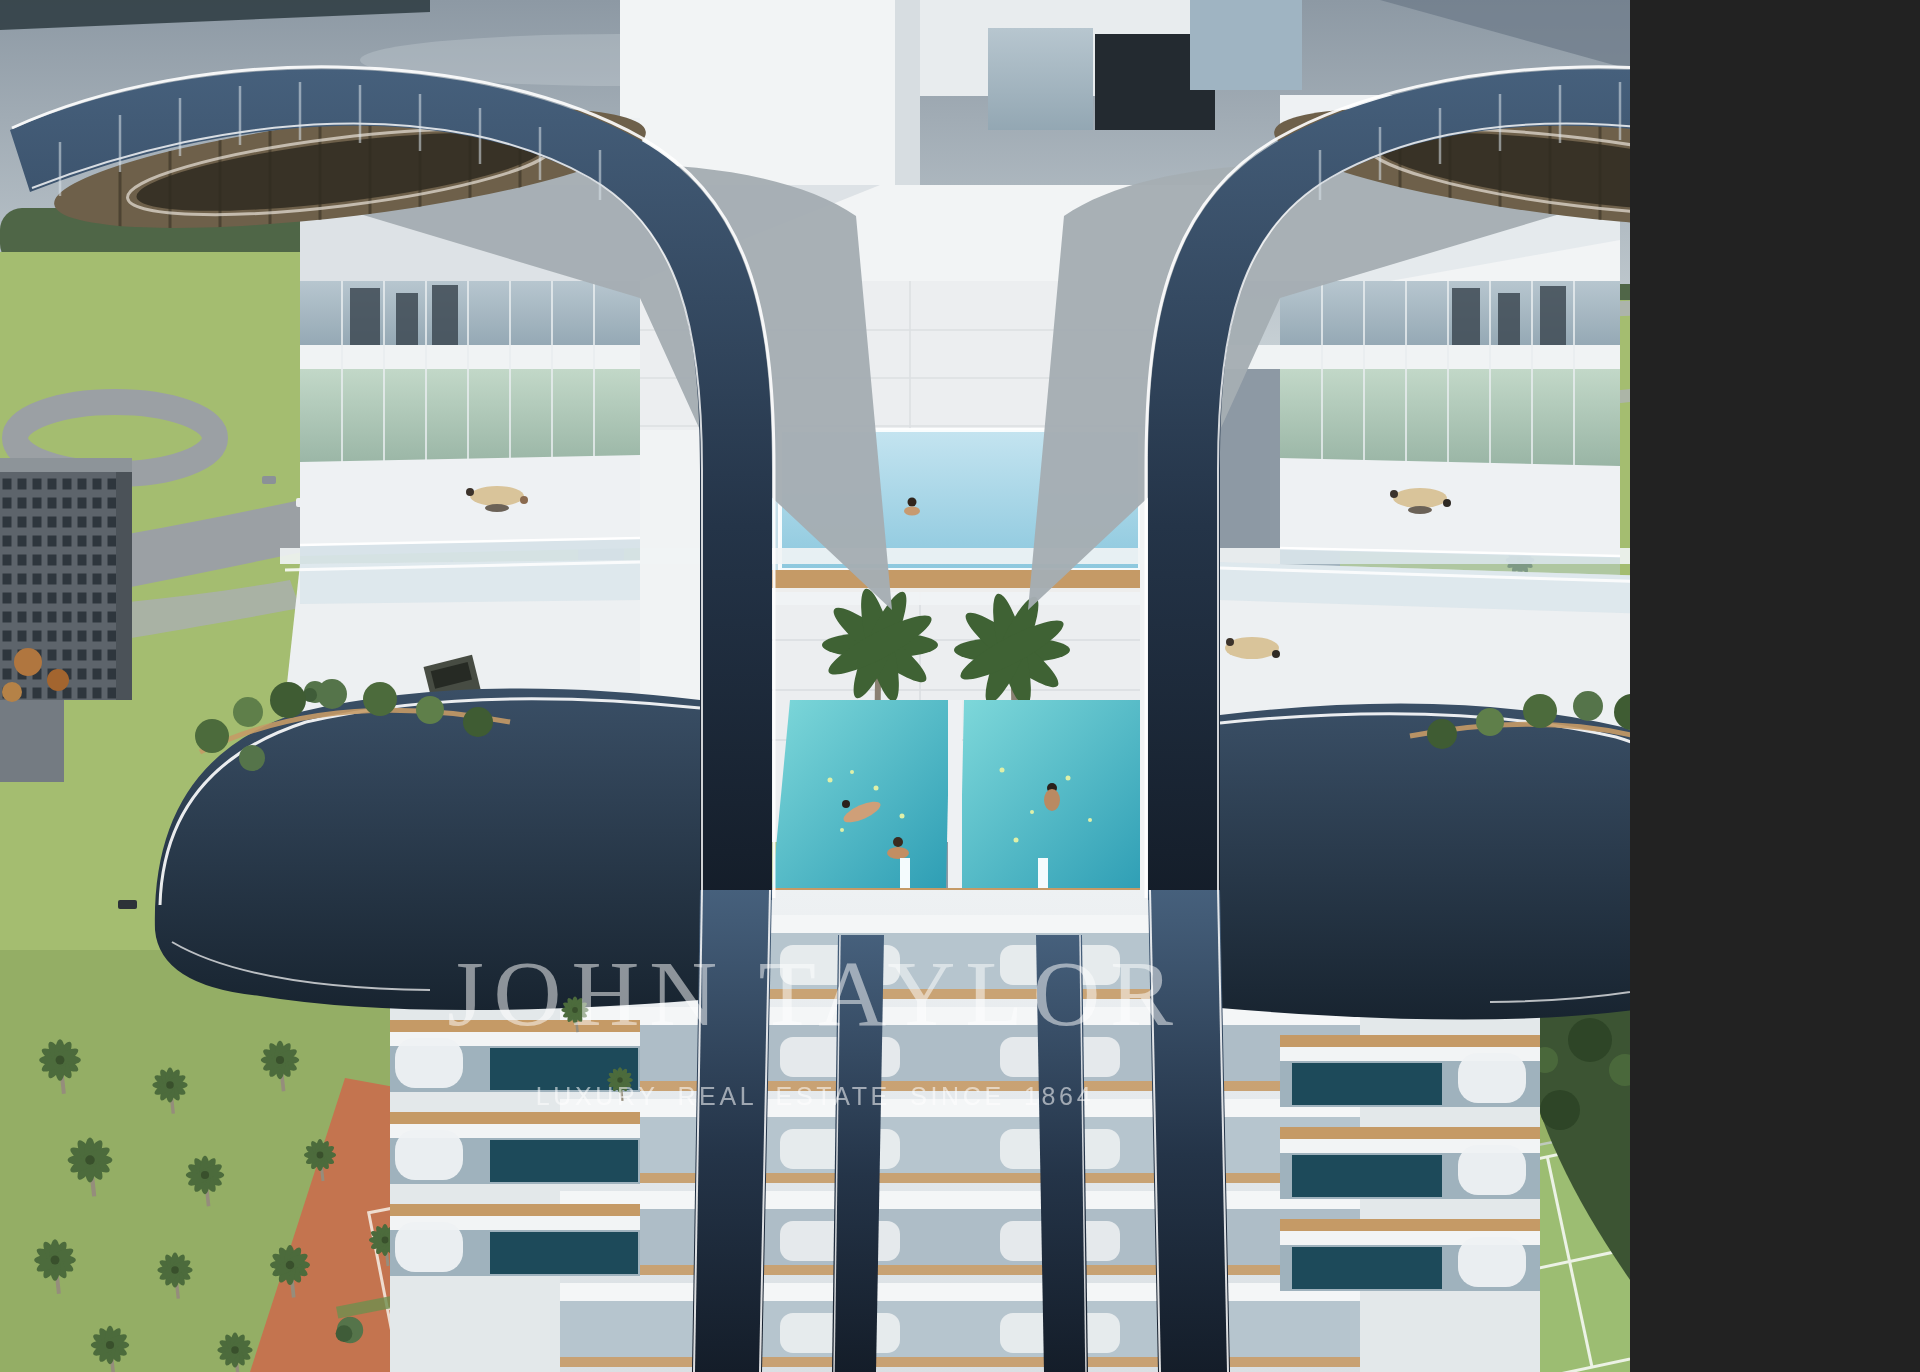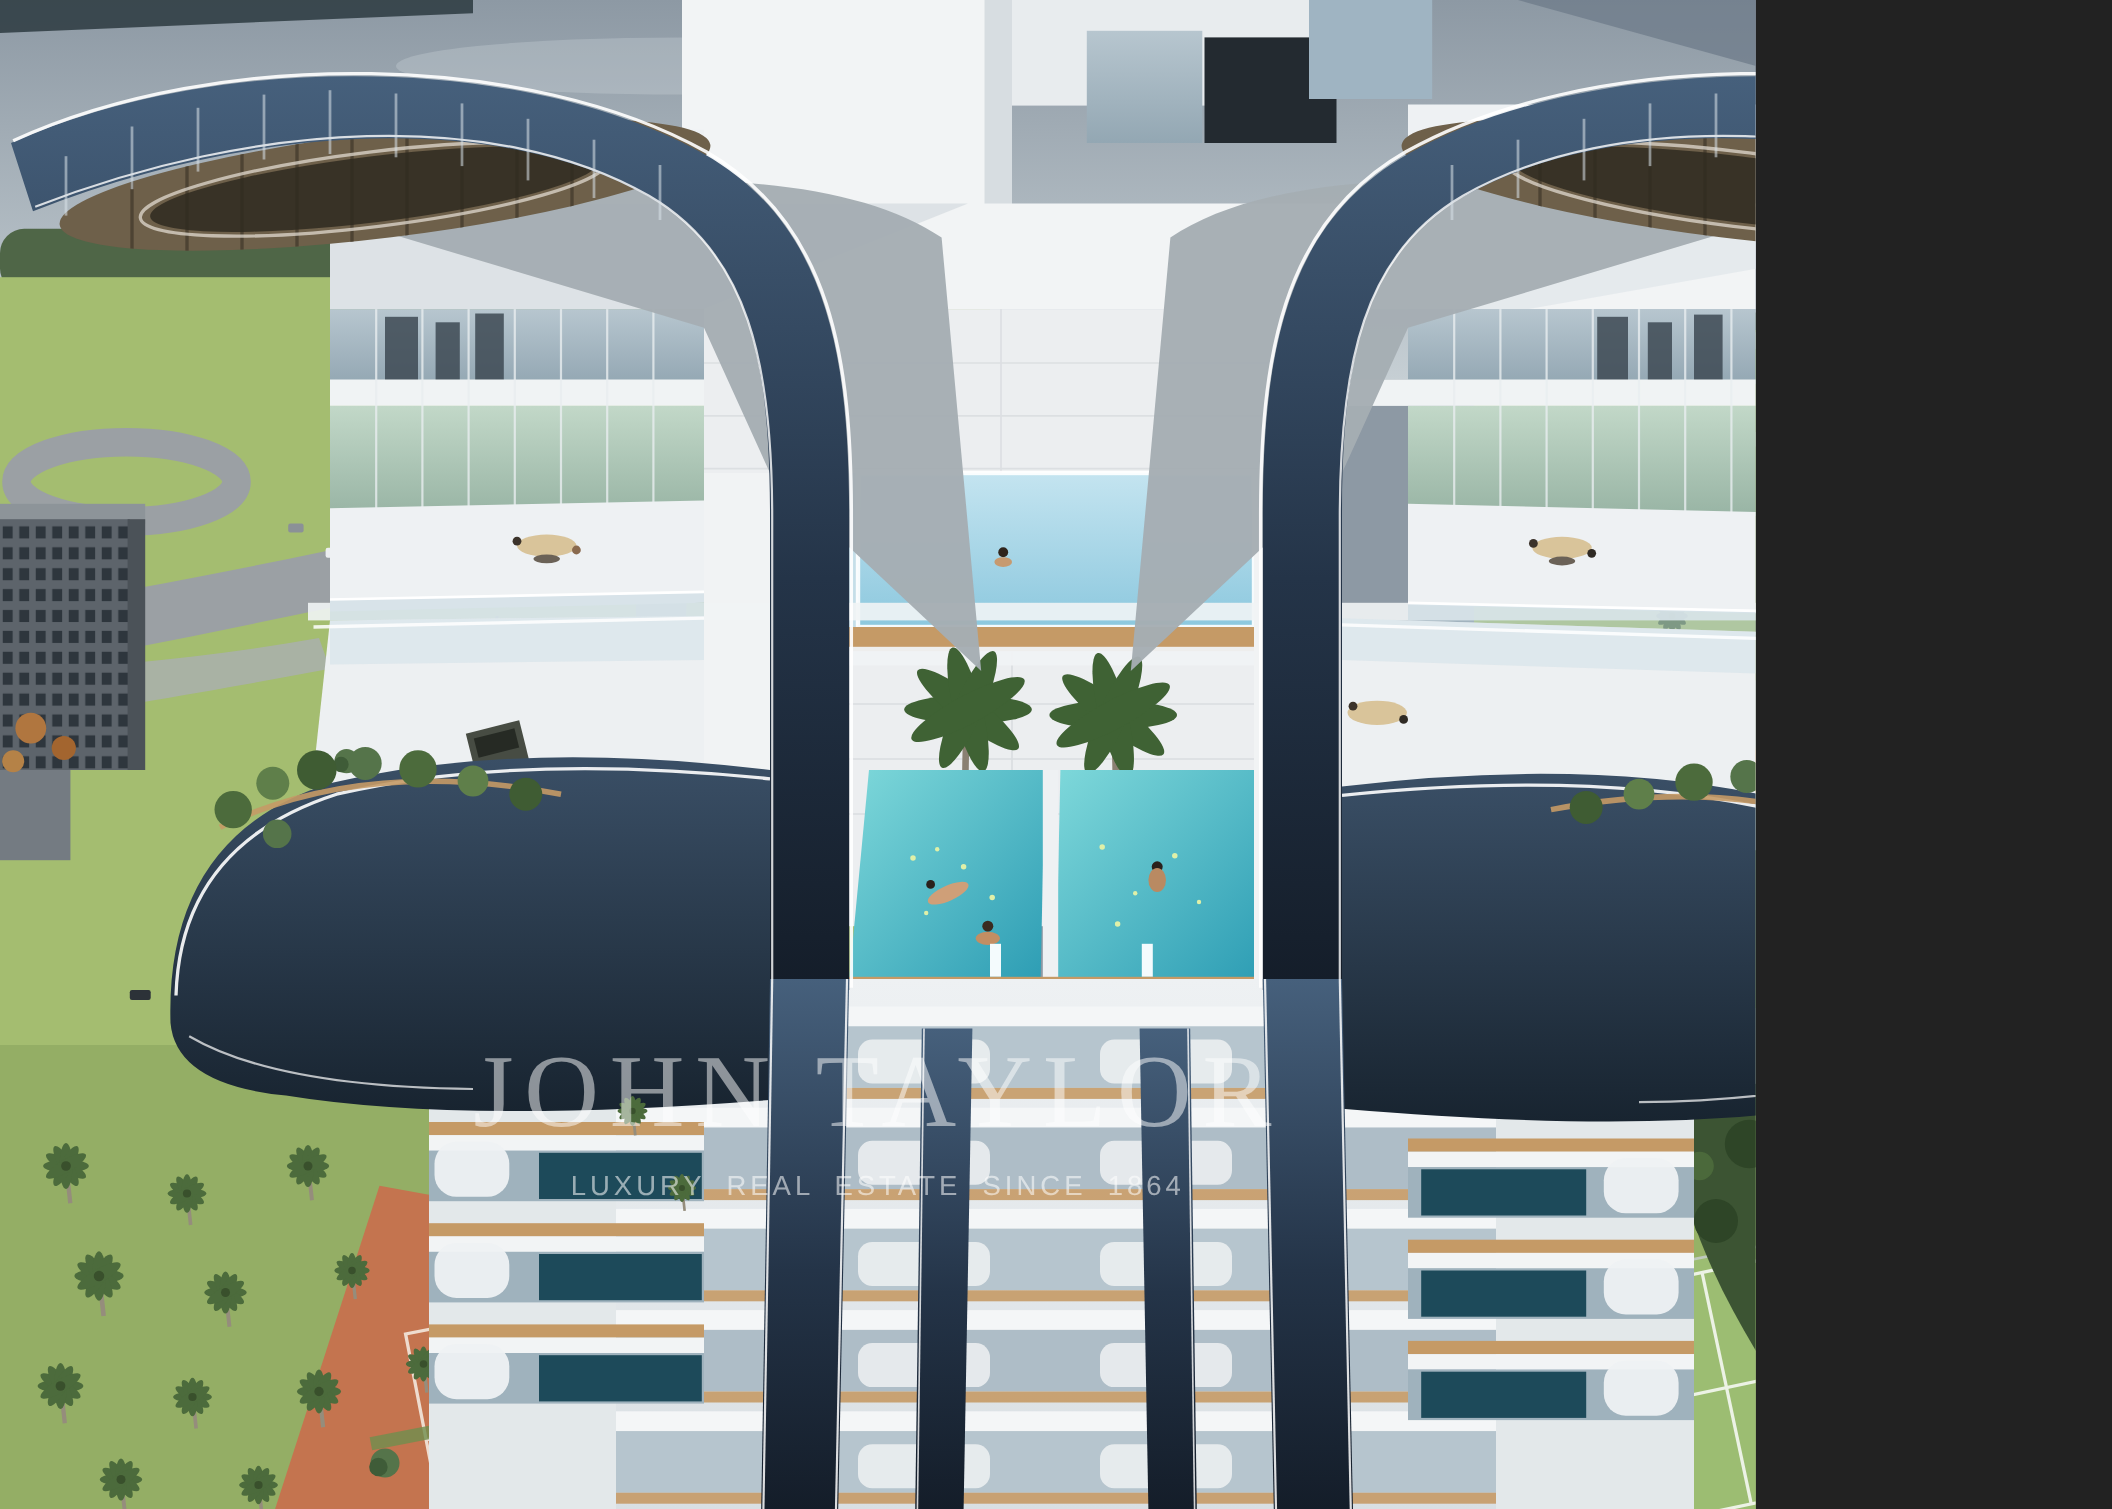--- a/index.html
+++ b/index.html
@@ -1,23 +1,23 @@
 <!DOCTYPE html>
 <html style="--sky-top: #8d99a4; --sky-bottom: #c6cfd4; --wing-dark: #16212e; --wing-light: #46607c; --building-white: #f2f4f5; --building-shadow: #d5dbdf; --marble: #eceef0; --glass-blue: #aec3cf; --glass-dark: #24323e; --pool-upper: #a9d8ea; --pool-main: #45b4c4; --wood: #c59a66; --grass: #a4bd70; --grass-dark: #86a35c; --forest: #3c5433; --palm: #4c6b3c; --clay-court: #c4744f; --tennis-court: #9cbd72; --road: #9ba0a4; --watermark: #ffffff;"><head>
 <meta charset="utf-8">
 <style>
   html,body{margin:0;padding:0;background:#222;}
   .stage{position:relative;width:1596px;height:1372px;overflow:hidden;background:var(--sky-top,#8d99a4);
-         font-family:"Liberation Sans","DejaVu Sans",sans-serif;}
+         font-family:"Liberation Sans","DejaVu Sans",sans-serif;padding-left:34px;}
   .stage svg{position:absolute;inset:0;display:block;}
   .wm{position:absolute;left:0;right:0;top:946px;text-align:center;color:var(--watermark,#ffffff);
       pointer-events:none;}
   .wm-brand{font-family:"Liberation Serif","DejaVu Serif",serif;font-size:94px;line-height:1;
             letter-spacing:.105em;opacity:.5;white-space:nowrap;}
-  .wm-tagline{margin-top:26px;font-family:"Liberation Sans","DejaVu Sans",sans-serif;font-size:25px;
+  .wm-tagline{margin-top:44px;font-family:"Liberation Sans","DejaVu Sans",sans-serif;font-size:25px;
               line-height:1;letter-spacing:.145em;word-spacing:.35em;opacity:.55;white-space:nowrap;}
 </style>
 </head>
 <body>
 
 <div class="stage">
 <svg width="1920" height="1372" viewBox="0 0 1920 1372">
 <defs>
   <linearGradient id="skyG" x1="0" y1="0" x2="0" y2="1">
     <stop offset="0" stop-color="#8d99a4"></stop>

